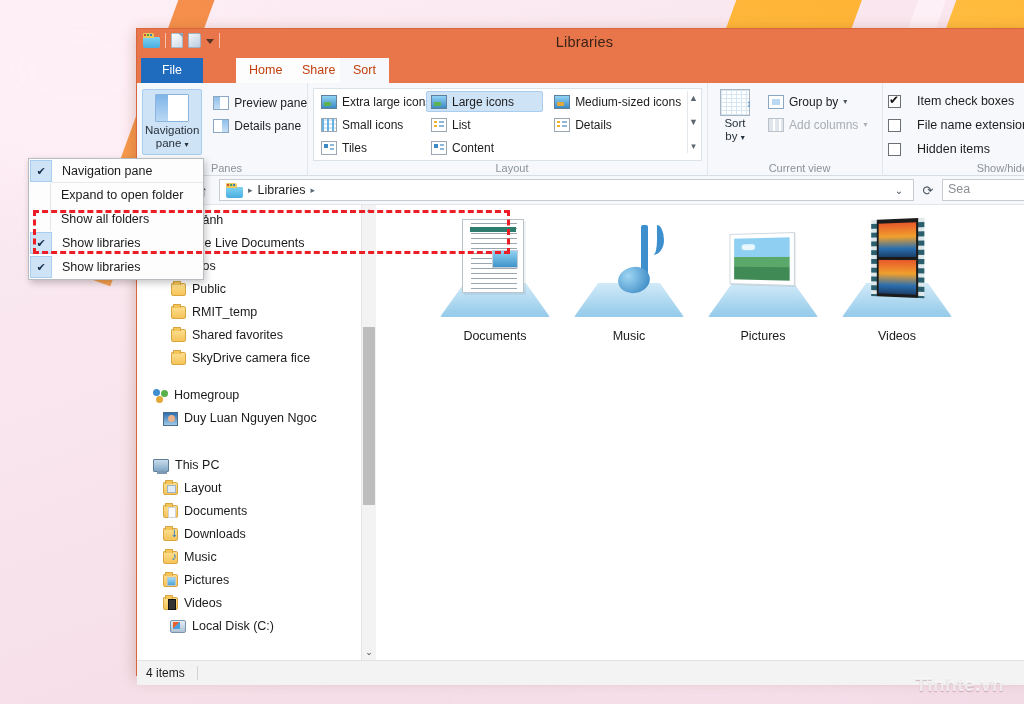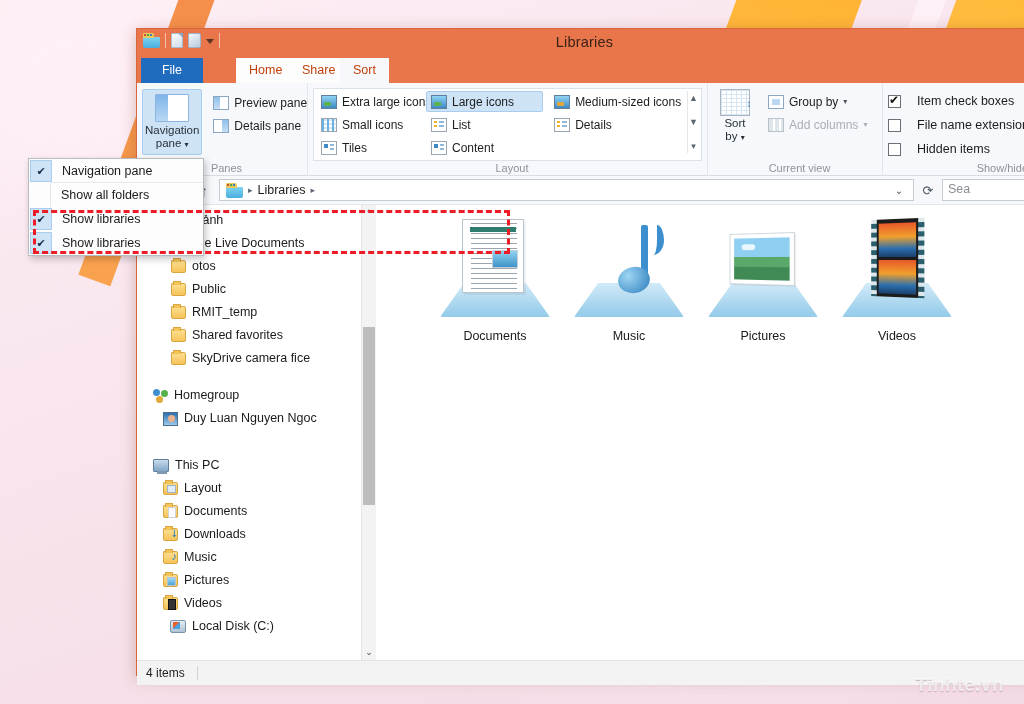--- a/index.html
+++ b/index.html
@@ -622,20 +622,24 @@
   </div>
 </div>
 
 <div id="navmenu">
   <div class="mi divider-below">
     <span class="chkcell on">✔</span>
     <span class="mlabel">Navigation pane</span>
   </div>
   <div class="mi">
     <span class="chkcell"></span>
+    <span class="mlabel">Expand to open folder</span>
+  </div>
+  <div class="mi">
+    <span class="chkcell"></span>
     <span class="mlabel">Show all folders</span>
   </div>
   <div class="mi">
     <span class="chkcell on">✔</span>
     <span class="mlabel">Show libraries</span>
   </div>
   <div class="mi">
     <span class="chkcell on">✔</span>
     <span class="mlabel">Show libraries</span>
   </div>

